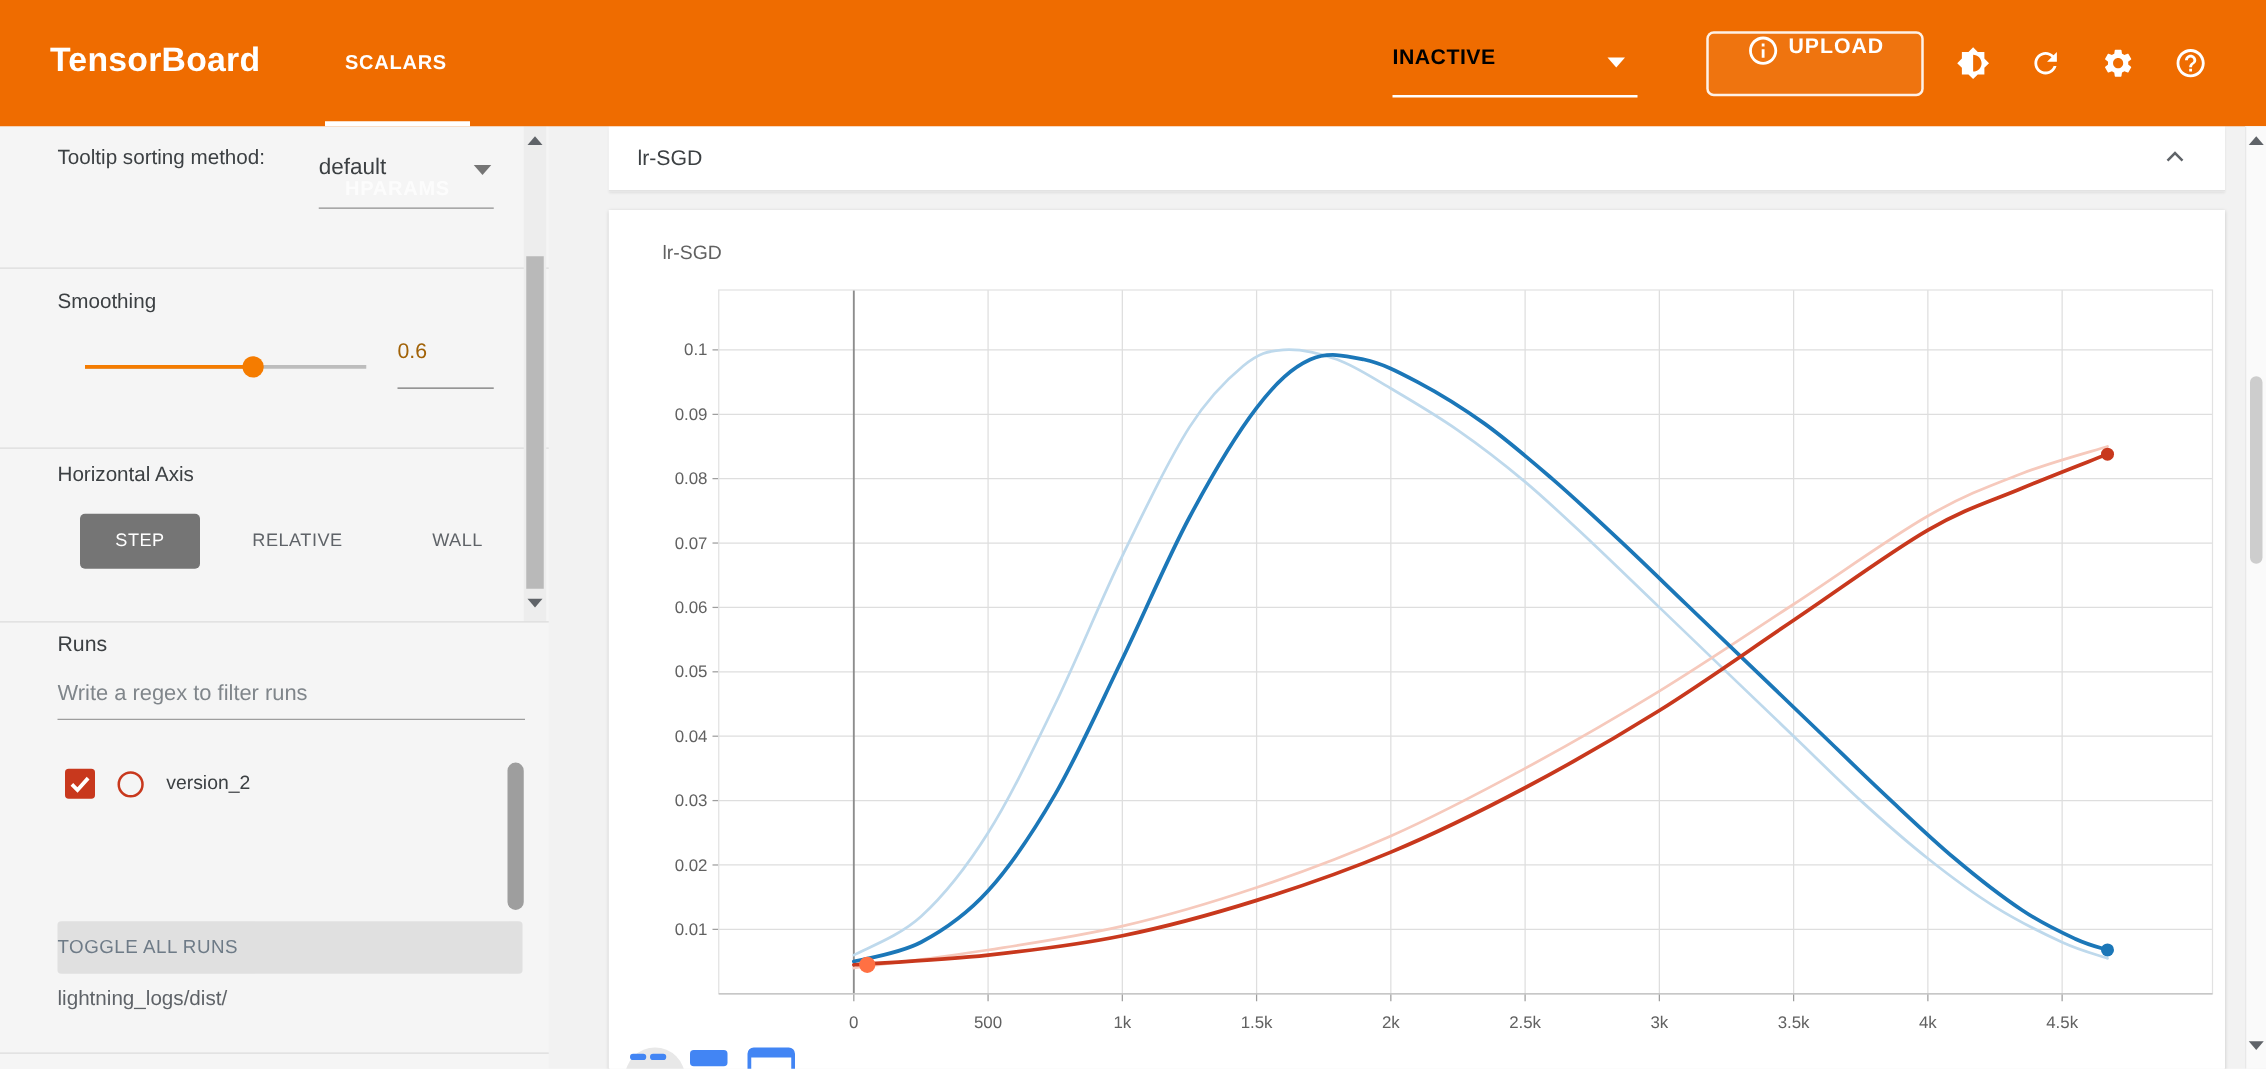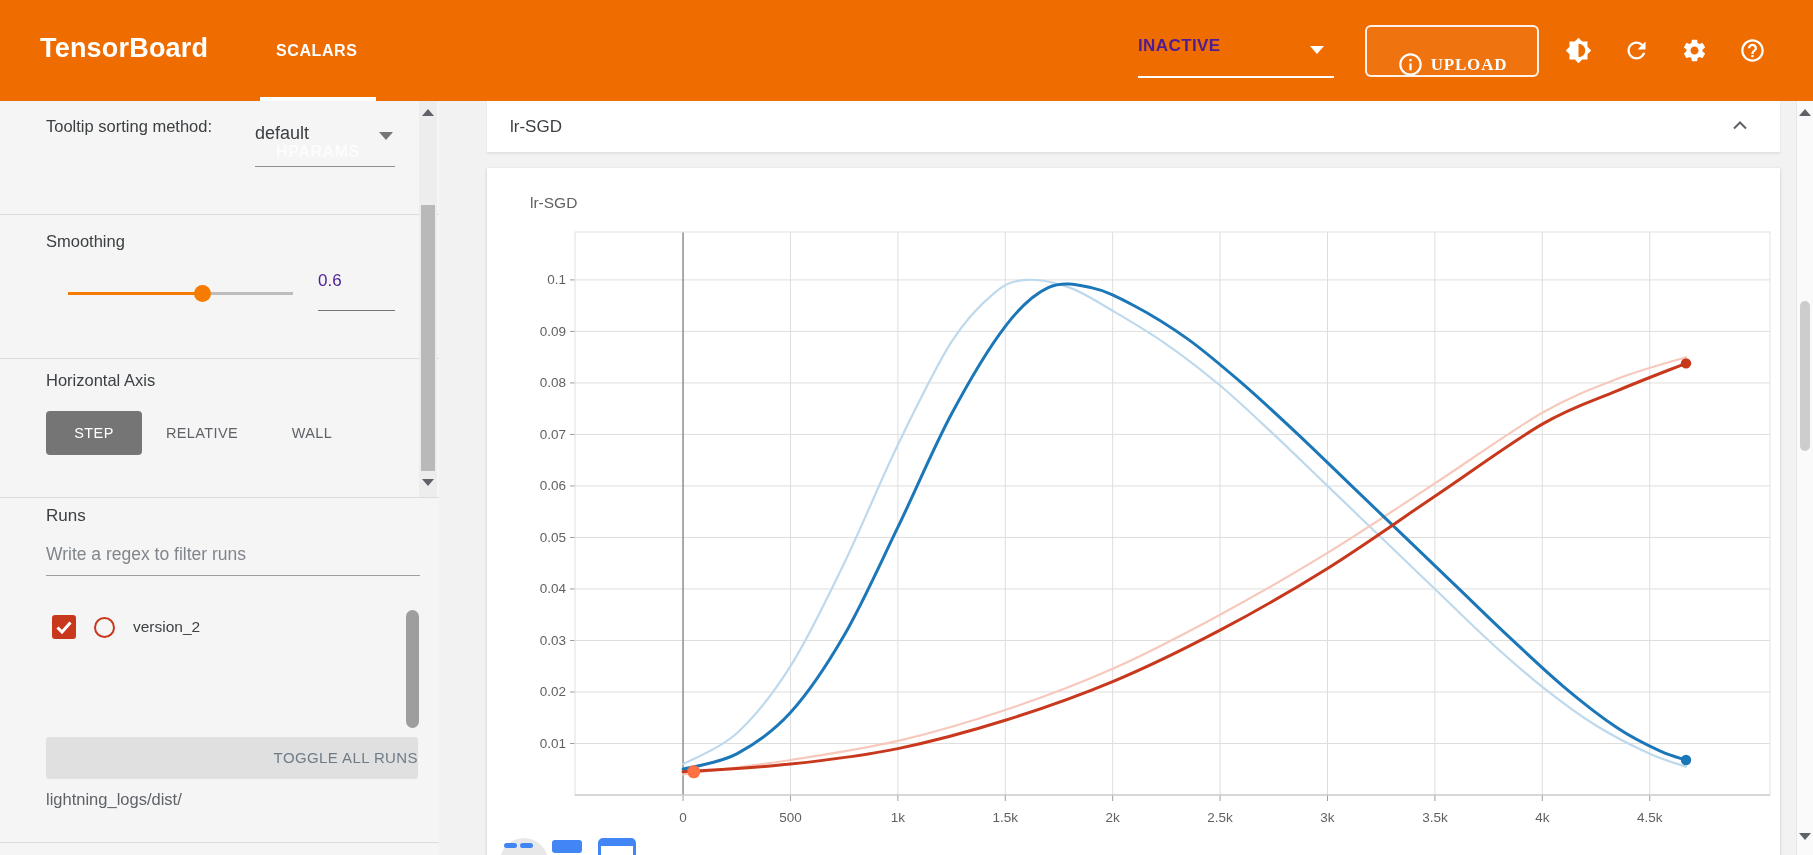--- a/index.html
+++ b/index.html
@@ -8,28 +8,28 @@
   #app{position:relative;width:1813px;height:855px;overflow:hidden;}
 
   
   .header{position:absolute;left:0;top:0;width:1813px;height:101px;background:#ef6c00;z-index:30;}
   .logo{position:absolute;left:40px;top:33px;color:#fff;font-size:27px;font-weight:bold;letter-spacing:.2px;}
   .tabs{position:absolute;left:260px;top:0;height:101px;display:flex;flex-direction:column;}
   .tab{position:relative;height:101px;line-height:101px;padding:0 16px;margin-right:22px;
        color:rgba(255,255,255,.72);font-size:16px;font-weight:bold;letter-spacing:.6px;cursor:pointer;}
   .tab.active{color:#fff;}
   .tab.active::after{content:"";position:absolute;left:0;right:0;bottom:0;height:4px;background:#fff;}
-  .status{position:absolute;left:1138px;top:0;width:196px;height:101px;color:#4c1d95;}
+  .status{position:absolute;left:1114px;top:0;width:196px;height:101px;color:#000000;}
   .status-text{position:absolute;left:0;top:36px;font-size:17px;font-weight:bold;letter-spacing:.4px;}
   .status-arrow{position:absolute;right:10px;top:46px;width:0;height:0;
        border-left:7px solid transparent;border-right:7px solid transparent;border-top:8px solid #fff;}
   .status-underline{position:absolute;left:0;top:76px;width:196px;height:2px;background:#fff;}
   .upload-btn{position:absolute;left:1365px;top:25px;width:174px;height:52px;box-sizing:border-box;
        border:2px solid rgba(255,255,255,.9);border-radius:6px;background:rgba(255,255,255,.06);
-       display:flex;align-items:flex-end;justify-content:center;gap:10px;color:#fff;cursor:pointer;font-family:Liberation Serif, serif;}
+       display:flex;align-items:flex-start;justify-content:center;gap:10px;color:#fff;cursor:pointer;}
   .upload-label{font-size:17px;font-weight:bold;letter-spacing:.8px;}
   .hdr-icons{position:absolute;left:1565px;top:0;height:101px;display:flex;align-items:center;gap:31px;}
   .hdr-icon{width:27px;height:27px;cursor:pointer;}
   .hdr-icon svg{width:27px;height:27px;display:block;}
 
   
   .sidebar{position:absolute;left:0;top:101px;width:439px;height:754px;background:#f5f5f5;z-index:10;}
   .sb-label{color:#3c4043;font-size:16.5px;}
   .divider{position:absolute;left:0;width:439px;height:1px;background:#dcdcdc;}
   .tooltip-label{position:absolute;left:46px;top:14px;width:175px;line-height:1.45;}
@@ -37,26 +37,26 @@
   .select-value{font-size:18px;color:#3c4043;}
   .select-arrow{position:absolute;right:2px;top:9px;width:0;height:0;
        border-left:7px solid transparent;border-right:7px solid transparent;border-top:8px solid #757575;}
   .select-underline{position:absolute;left:0;top:43px;width:140px;height:1px;background:#8f8f8f;}
   .smoothing-label{position:absolute;left:46px;top:131px;}
   .slider{position:absolute;left:68px;top:183px;width:225px;height:18px;cursor:pointer;}
   .slider-track{position:absolute;left:0;top:8px;width:100%;height:3px;background:#bdbdbd;}
   .slider-fill{position:absolute;left:0;top:8px;height:3px;background:#f57c00;}
   .slider-thumb{position:absolute;top:1px;width:17px;height:17px;border-radius:50%;background:#f57c00;}
   .smoothing-box{position:absolute;left:318px;top:170px;width:77px;}
-  .smoothing-value{font-size:17px;color:#4c1d95;}
+  .smoothing-value{font-size:17px;color:#a16207;}
   .smoothing-underline{position:absolute;left:0;top:39px;width:77px;height:1px;background:#757575;}
   .haxis-label{position:absolute;left:46px;top:270px;}
   .axis-group{position:absolute;left:46px;top:310px;display:flex;align-items:center;}
   .axis-btn{height:44px;line-height:44px;text-align:center;font-size:14.5px;letter-spacing:.4px;
-       color:#5f6368;cursor:pointer;}
+       color:#5f6368;cursor:pointer;margin-left:18px;}
   .axis-btn.active{background:#757575;color:#fff;border-radius:4px;}
   .axis-btn.b0{width:96px;} .axis-btn.b1{width:120px;} .axis-btn.b2{width:100px;}
 
   .sb-scroll{position:absolute;left:419px;top:0;width:18px;height:396px;background:#ededed;}
   .sb-scroll-thumb{position:absolute;left:2px;top:104px;width:14px;height:266px;background:#b9b9b9;}
   .tri-up{width:0;height:0;border-left:6px solid transparent;border-right:6px solid transparent;
        border-bottom:7px solid #5f6368;}
   .tri-down{width:0;height:0;border-left:6px solid transparent;border-right:6px solid transparent;
        border-top:7px solid #5f6368;}
   .sb-arrow-up{position:absolute;left:3px;top:8px;}
@@ -71,21 +71,21 @@
   .run-row{display:flex;align-items:center;height:42px;cursor:pointer;}
   .cb{width:24px;height:24px;border-radius:3px;margin-left:6px;flex:0 0 auto;}
   .cb svg{width:24px;height:24px;display:block;}
   .cb polyline{fill:none;stroke:#fff;stroke-width:3;}
   .radio{box-sizing:border-box;width:21px;height:21px;border-radius:50%;border:2.5px solid;
        margin-left:18px;flex:0 0 auto;position:relative;}
   .radio .dot{position:absolute;left:3.5px;top:3.5px;width:9px;height:9px;border-radius:50%;}
   .run-label{margin-left:18px;font-size:15.5px;color:#3c4043;}
   .runs-scroll-thumb{position:absolute;left:406px;top:509px;width:13px;height:118px;border-radius:7px;background:#9e9e9e;}
   .toggle-all{position:absolute;left:46px;top:636px;width:372px;height:42px;background:#e0e0e0;border-radius:3px;
-       text-align:right;line-height:42px;font-size:15px;letter-spacing:.4px;color:#6e7b87;cursor:pointer;}
+       text-align:left;line-height:42px;font-size:15px;letter-spacing:.4px;color:#6e7b87;cursor:pointer;}
   .log-dir{position:absolute;left:46px;top:689px;font-size:16.5px;color:#5f6368;}
   .sb-bottom-divider{top:741px;}
 
   
   .main{position:absolute;left:439px;top:101px;width:1357px;height:754px;background:#f2f2f2;}
   .group-bar{position:absolute;left:48px;top:0;width:1293px;height:51px;background:#fff;
        border-bottom:1px solid #e3e3e3;box-shadow:0 1px 2px rgba(0,0,0,.08);}
   .group-title{position:absolute;left:23px;top:0;line-height:51px;font-size:17px;color:#3c4043;}
   .collapse-icon{position:absolute;right:28px;top:13px;width:24px;height:24px;cursor:pointer;}
   .chart-card{position:absolute;left:48px;top:67px;width:1293px;height:700px;background:#fff;

